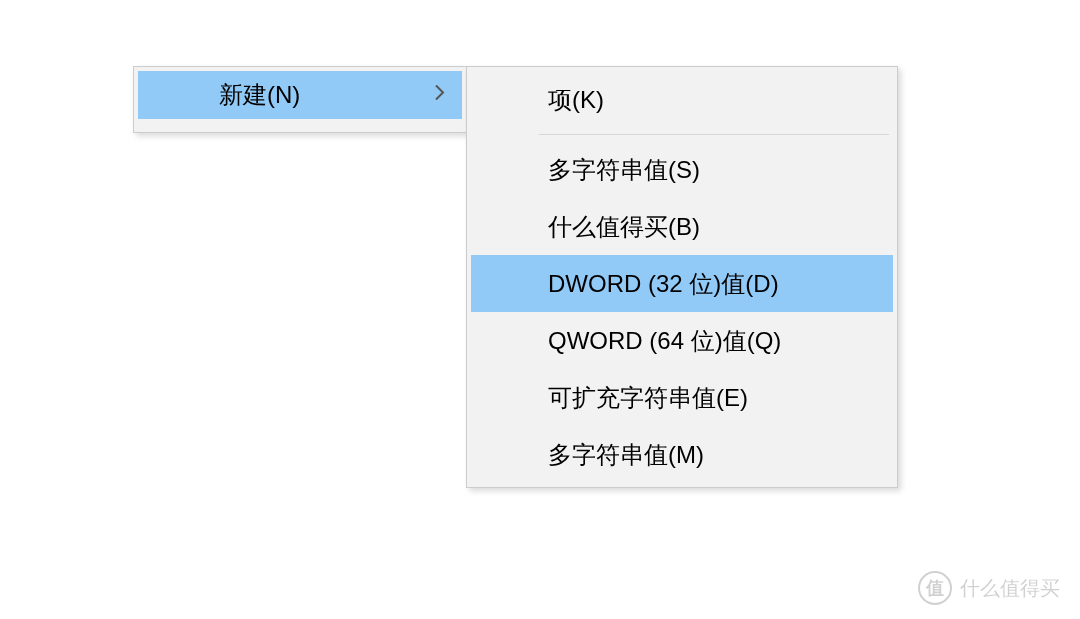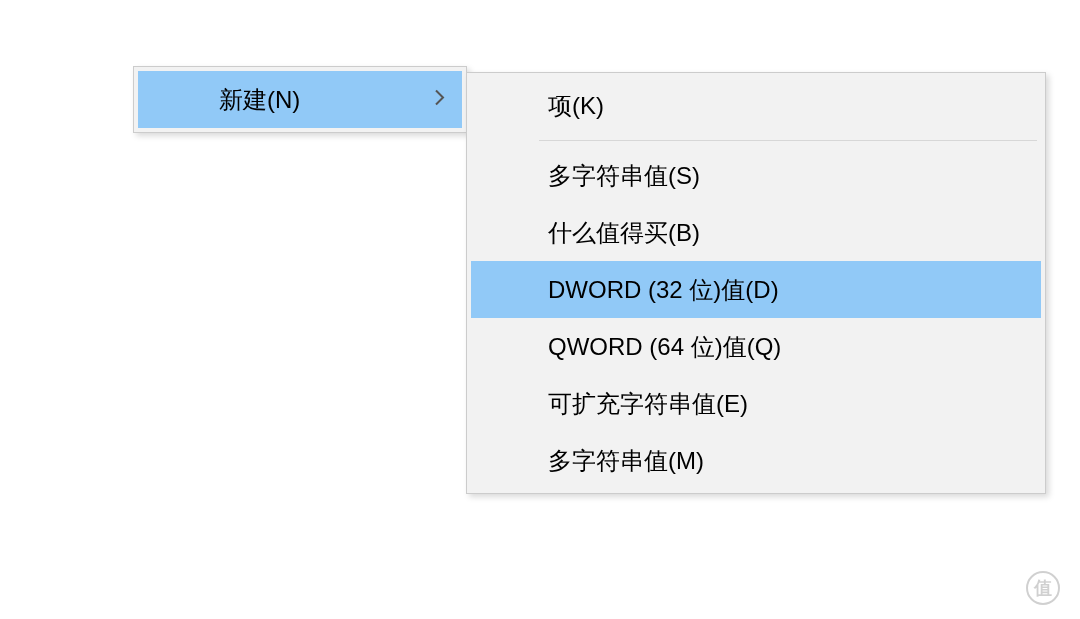--- a/index.html
+++ b/index.html
@@ -27,44 +27,43 @@
       top: 66px;
       width: 334px;
       height: 67px;
       display: flex;
       flex-direction: column;
       padding: 4px;
     }
     .main-item {
       display: flex;
       align-items: center;
-      height: 57px;
+      height: 48px;
       background: #91c9f7;
       border: 1px solid #91c9f7;
       padding-left: 80px;
       padding-right: 24px;
       position: relative;
       color: #000;
     }
     .main-item .arrow {
       position: absolute;
       right: 16px;
       top: 50%;
       transform: translateY(-50%);
       font-size: 18px;
       color: #333;
     }
     .submenu {
       left: 466px;
       top: 66px;
-      width: 580px;
+      width: 432px;
       padding: 4px;
       display: flex;
       flex-direction: column;
-      margin-top: 6px;
     }
     .sub-item {
       display: flex;
       align-items: center;
       height: 57px;
       padding-left: 76px;
       color: #000;
       border: 1px solid transparent;
     }
     .sub-item.highlighted {
@@ -136,13 +135,14 @@
   </div>
   <div class="sub-item">
     <span>多字符串值(M)</span>
   </div>
 </div>
 
 <div class="watermark">
   <div class="circle">
     <span>值</span>
   </div>
+  <span>什么值得买</span>
 </div>
 
 </body></html>

